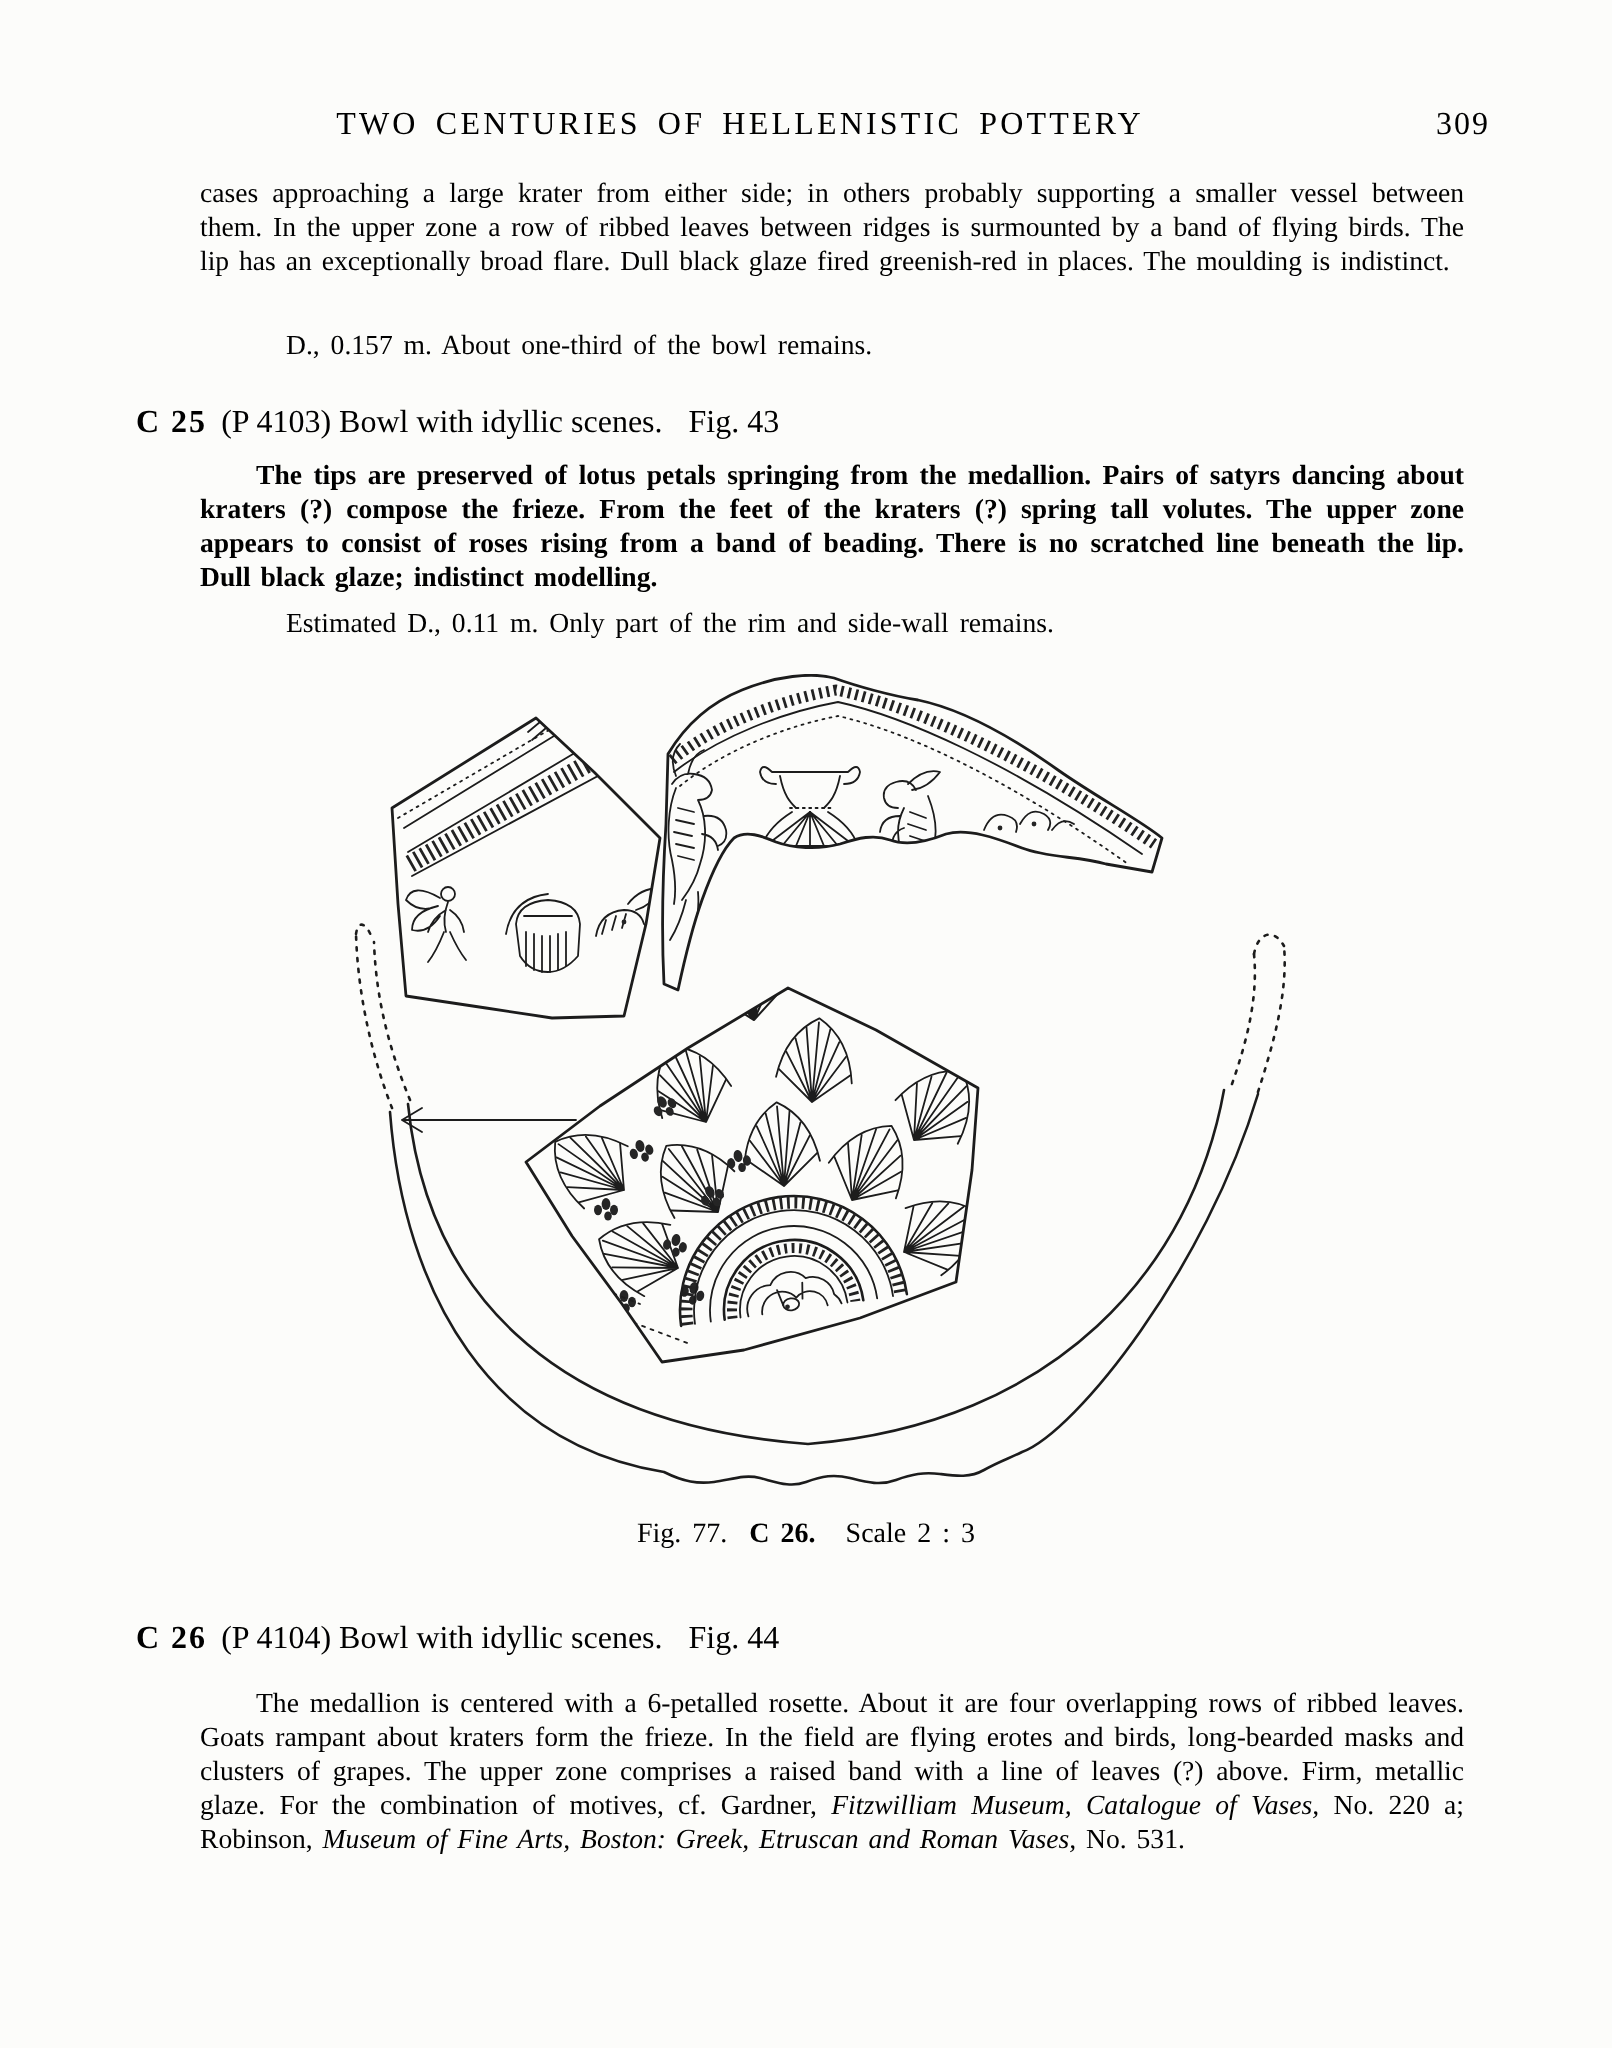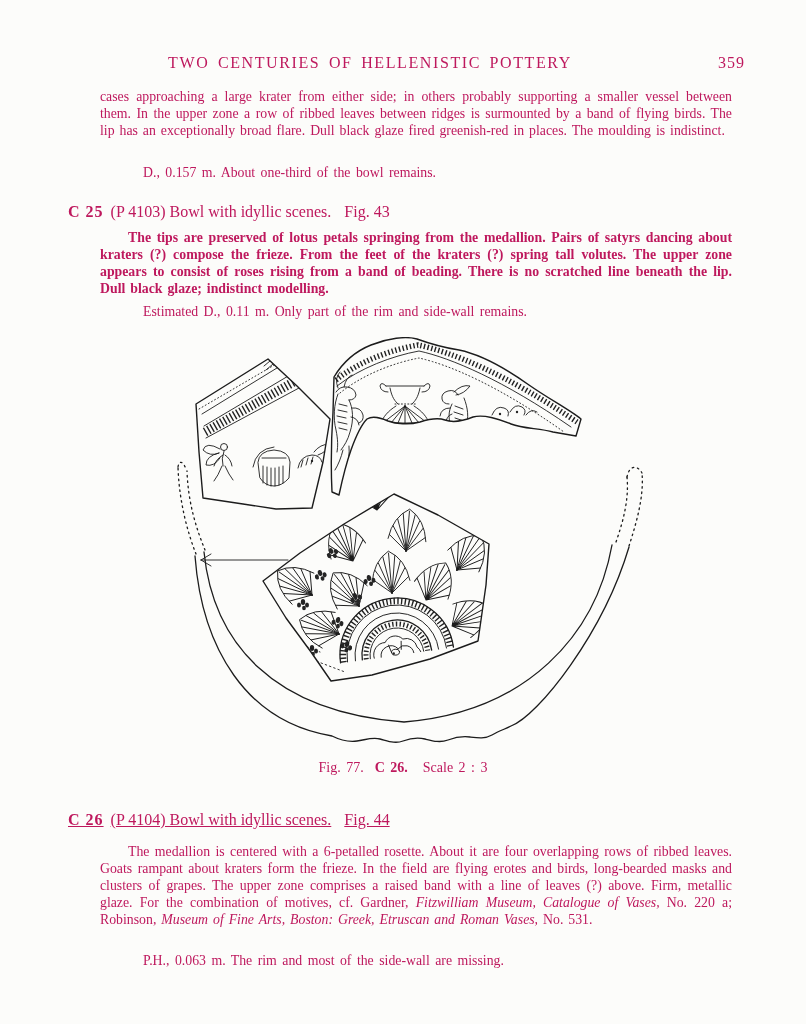--- a/index.html
+++ b/index.html
@@ -1,54 +1,54 @@
 <!DOCTYPE html>
 <html><head>
 <meta charset="utf-8">
 <style>
   html,body{margin:0;padding:0;background:#ddd;}
-  #page{position:relative;width:806px;height:1024px;background:#fcfcfa;color:#be185d;
+  #page{position:relative;width:806px;height:1024px;background:#fcfcfa;color:#000000;
         font-family:"Liberation Serif",serif;overflow:hidden;margin:0 auto;}
   .running-header{position:absolute;top:54px;left:0;width:740px;text-align:center;
         font-size:16px;letter-spacing:1.6px;word-spacing:3px;}
   .page-number{position:absolute;top:54px;left:718px;font-size:16px;letter-spacing:1px;}
   .para{position:absolute;left:100px;width:632px;text-align:justify;font-size:13.8px;
         line-height:17px;word-spacing:1.5px;}
   .indent{text-indent:28px;}
   .measure{position:absolute;left:143px;font-size:13.8px;word-spacing:2px;}
   .heading{position:absolute;left:68px;font-size:16px;}
   .entry-id{font-weight:bold;letter-spacing:1px;margin-right:7px;}
   .fig-ref{margin-left:13px;}
   #intro-para{top:88px;}
   #intro-measure{top:165px;}
   #c25-heading{top:203px;}
   #c25-para{top:229px;font-weight:bold;}
   #c25-measure{top:304px;}
   #figure-wrap{position:absolute;left:166px;top:337px;width:486px;height:420px;}
   #caption{position:absolute;top:760px;left:0;width:806px;text-align:center;font-size:14px;word-spacing:2px;}
   .caption-id{font-weight:bold;margin:16px 11px;}
   .caption-scale{margin-left:4px;text-align:center;}
-  #c26-heading{top:811px;text-decoration:underline;}
+  #c26-heading{top:811px;}
   #c26-para{top:843px;}
   #c26-measure{top:953px;}
   svg .ln{fill:none;stroke:#1c1c1c;stroke-width:1.3;stroke-linecap:round;stroke-linejoin:round;}
   svg .thin{stroke-width:0.9;}
   svg .frag{fill:#fcfcfa;stroke:#1c1c1c;stroke-width:1.4;stroke-linejoin:round;}
   svg .dot{fill:none;stroke:#1c1c1c;stroke-width:1.3;stroke-dasharray:1.6 3.8;stroke-linecap:round;}
   svg .hatch{fill:none;stroke:#222;stroke-dasharray:1.4 2.3;stroke-linecap:butt;}
   svg .anno-text{font-family:"DejaVu Serif",serif;font-style:italic;font-size:13.5px;fill:#1b1b1b;letter-spacing:0.5px;}
   svg .tuft{fill:#252525;stroke:none;}
 </style>
 </head>
 <body>
 
 <div id="page">
 
   <div class="running-header">TWO CENTURIES OF HELLENISTIC POTTERY</div>
-  <div class="page-number">359</div>
+  <div class="page-number">309</div>
 
   <div class="para" id="intro-para">cases approaching a large krater from either side; in others probably supporting a smaller vessel between them.  In the upper zone a row of ribbed leaves between ridges is surmounted by a band of flying birds.  The lip has an exceptionally broad flare.  Dull black glaze fired greenish-red in places.  The moulding is indistinct.</div>
   <div class="measure" id="intro-measure">D., 0.157 m.  About one-third of the bowl remains.</div>
 
   <div class="heading" id="c25-heading">
     <span class="entry-id">C 25</span><span>(P 4103) Bowl with idyllic scenes.</span><span class="fig-ref">Fig. 43</span>
   </div>
   <div class="para indent" id="c25-para">The tips are preserved of lotus petals springing from the medallion.  Pairs of satyrs dancing about kraters (?) compose the frieze.  From the feet of the kraters (?) spring tall volutes.  The upper zone appears to consist of roses rising from a band of beading.  There is no scratched line beneath the lip.  Dull black glaze; indistinct modelling.</div>
   <div class="measure" id="c25-measure">Estimated D., 0.11 m.  Only part of the rim and side-wall remains.</div>
 
@@ -193,15 +193,14 @@
   </div>
 
   <div id="caption">
     <span>Fig. 77.</span><span class="caption-id">C 26.</span><span class="caption-scale">Scale 2 : 3</span>
   </div>
 
   <div class="heading" id="c26-heading">
     <span class="entry-id">C 26</span><span>(P 4104) Bowl with idyllic scenes.</span><span class="fig-ref">Fig. 44</span>
   </div>
   <div class="para indent" id="c26-para"><span>The medallion is centered with a 6-petalled rosette.  About it are four overlapping rows of ribbed leaves.  Goats rampant about kraters form the frieze.  In the field are flying erotes and birds, long-bearded masks and clusters of grapes.  The upper zone comprises a raised band with a line of leaves (?) above.  Firm, metallic glaze.  For the combination of motives, cf. Gardner, </span><span style="font-style: italic;">Fitzwilliam Museum, Catalogue of Vases,</span><span> No. 220 a; Robinson, </span><span style="font-style: italic;">Museum of Fine Arts, Boston: Greek, Etruscan and Roman Vases,</span><span> No. 531.</span></div>
-  <div class="measure" id="c26-measure">P.H., 0.063 m.  The rim and most of the side-wall are missing.</div>
 
 </div>
 
 </body></html>

